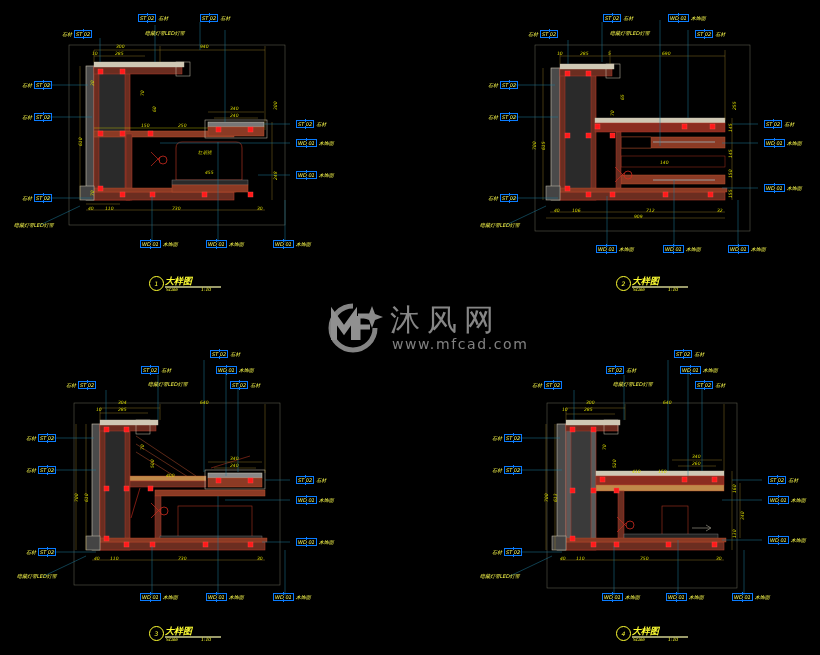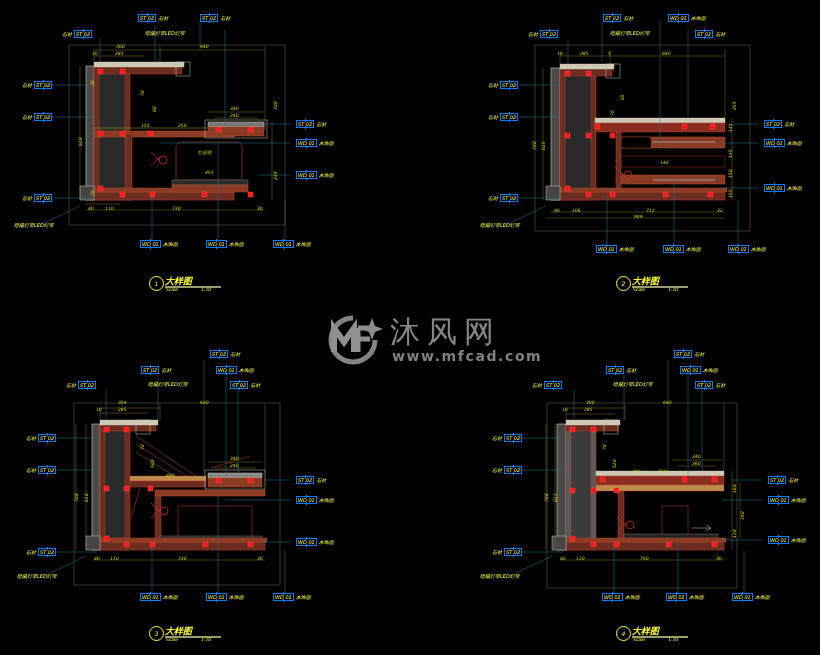--- a/index.html
+++ b/index.html
@@ -53,31 +53,31 @@
   .dtitle .tname{
     position:absolute;left:16px;top:-1px;font-size:9px;
     color:#ffff33;white-space:nowrap;font-weight:bold;
   }
   .dtitle .uline{position:absolute;left:16px;top:10px;width:56px;height:2.2px;background:#9a9a6a;}
   .dtitle .scal{position:absolute;left:17px;top:11px;font-size:4.5px;color:#ffff33;white-space:nowrap;}
   .dtitle .scalval{position:absolute;left:52px;top:11px;font-size:4.5px;color:#ffff33;white-space:nowrap;}
 
   
   .wm{
-    position:absolute;left:322px;top:312px;width:196px;height:58px;
+    position:absolute;left:322px;top:300px;width:196px;height:58px;
     opacity:.62;pointer-events:none;
   }
   .wm .mark{position:absolute;left:0;top:2px;}
   .wm .cn{
     position:absolute;left:68px;top:0px;font-size:30px;color:#d8d8d8;
     letter-spacing:7px;font-family:"DejaVu Sans","Liberation Sans",sans-serif;
   }
   .wm .url{
     position:absolute;left:70px;top:36px;font-size:14px;color:#cfcfcf;
-    letter-spacing:1.6px;font-family:"DejaVu Sans","Liberation Sans",sans-serif;font-weight:bold;
+    letter-spacing:1.6px;font-family:"DejaVu Sans","Liberation Sans",sans-serif;
   }
 </style>
 </head>
 <body>
 
 <div class="canvas">
 
   <div class="quad q1">
     <svg width="410" height="327">
 

